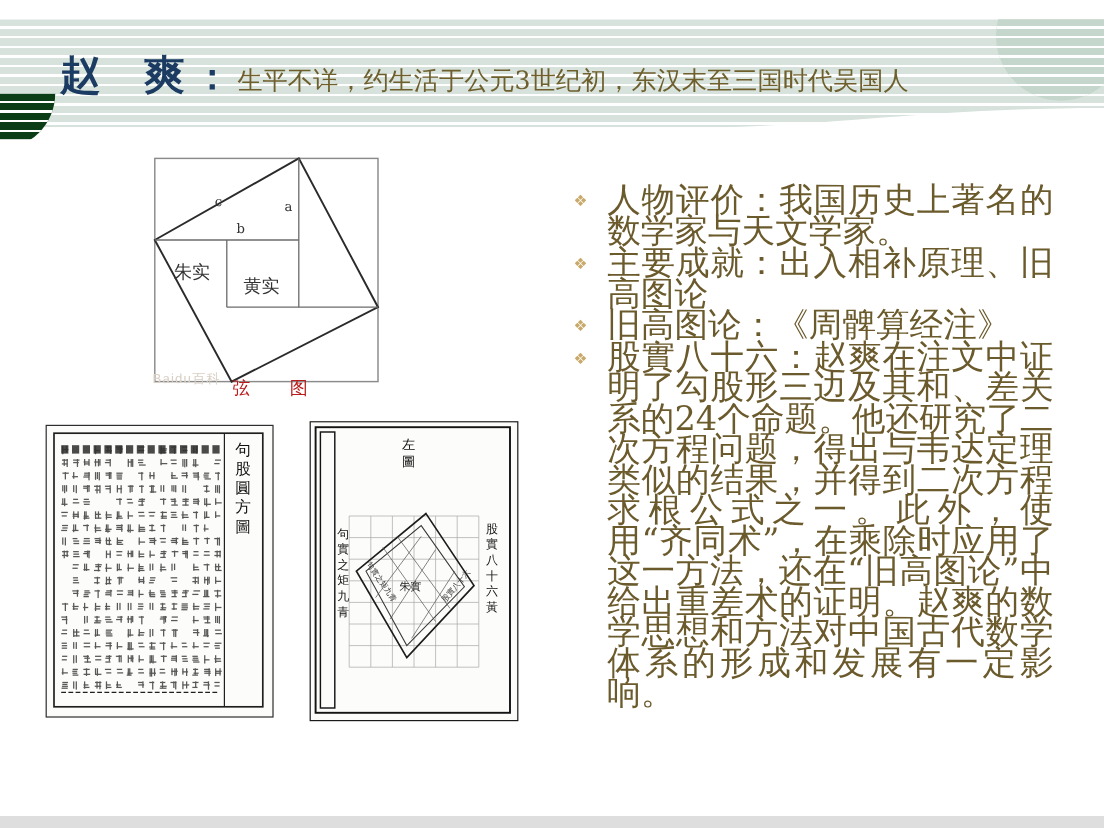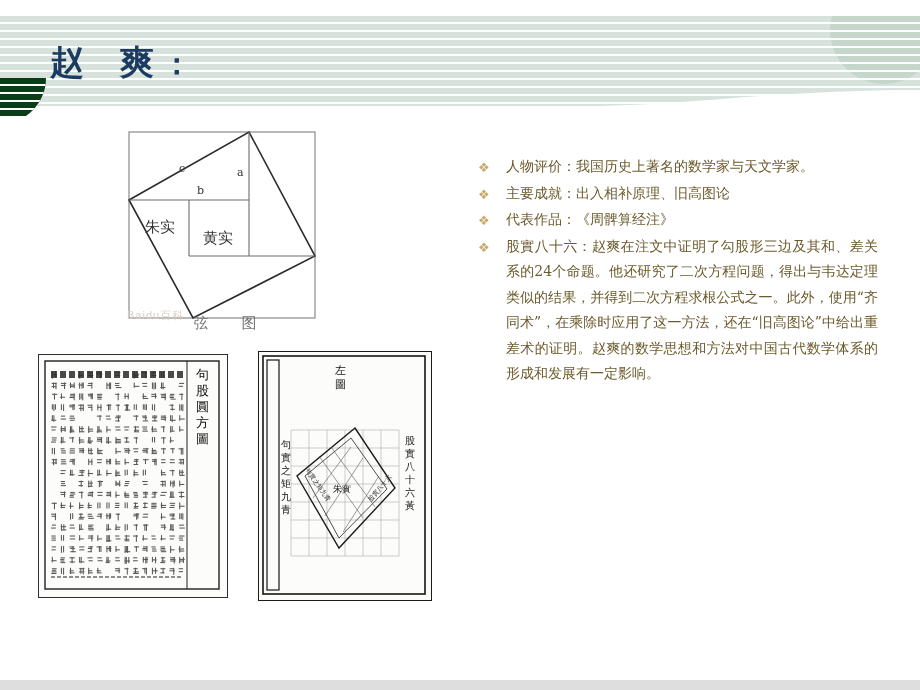--- a/index.html
+++ b/index.html
@@ -175,21 +175,21 @@
     left: 125px; top: 12px;
     width: 200px; height: 215px;
   }
   .figure-caption {
     position: absolute;
     left: 125px; top: 198px;
     width: 200px;
     text-align: center;
     font-family: "DejaVu Serif", "Liberation Serif", serif;
     font-size: 15px;
-    color: #737373;
+    color: #b91c1c;
     letter-spacing: 14px;
     text-indent: 14px;
   }
 
   
   .scan {
     position: absolute;
     background: #fbfbf9;
     overflow: hidden;
   }
@@ -219,21 +219,21 @@
     flex: 0 0 auto;
     width: 28px;
     padding-top: 7px;
     color: #c9a96a;
     font-size: 13px;
     line-height: 1;
   }
   .bullet-text {
     flex: 1 1 auto;
     font-family: "DejaVu Serif", "Liberation Serif", serif;
-    font-size: 14px;
+    font-size: 28px;
     line-height: 25.5px;
     color: #6b5a2c;
     text-align: justify;
   }
 
   
   .bottom-bar {
     position: absolute;
     left: 0; top: 664px;
     width: 920px; height: 26px;
@@ -260,20 +260,21 @@
     <div class="band-stripes"></div>
     <div class="corner-circle"></div>
     <div class="corner-circle-stripes"></div>
     <div class="corner-wedge"></div>
     <div class="corner-wedge-stripes"></div>
   </div>
 
   <div class="title-row">
     <span class="title-name">赵  爽</span>
     <span class="title-colon">：</span>
+    <span class="title-sub">生平不详，约生活于公元3世纪初，东汉末至三国时代吴国人</span>
   </div>
 
   <div class="content">
 
     <div class="figure-xiantu">
       <svg width="200" height="200" viewBox="0 0 200 200">
 
         <rect x="4" y="4" width="186" height="186" fill="#ffffff" stroke="#8a8a8a" stroke-width="1.2"></rect>
 
         <polygon points="4,72 124,4 190,128 68,190" fill="none" stroke="#2b2b2b" stroke-width="1.6"></polygon>
@@ -1159,21 +1160,21 @@
       <li class="bullet-item">
         <span class="bullet-marker">❖</span>
         <span class="bullet-text">人物评价：我国历史上著名的数学家与天文学家。</span>
       </li>
       <li class="bullet-item">
         <span class="bullet-marker">❖</span>
         <span class="bullet-text">主要成就：出入相补原理、旧高图论</span>
       </li>
       <li class="bullet-item">
         <span class="bullet-marker">❖</span>
-        <span class="bullet-text">代表作品：《周髀算经注》</span>
+        <span class="bullet-text">旧高图论：《周髀算经注》</span>
       </li>
       <li class="bullet-item">
         <span class="bullet-marker">❖</span>
         <span class="bullet-text">股實八十六：赵爽在注文中证明了勾股形三边及其和、差关系的24个命题。他还研究了二次方程问题，得出与韦达定理类似的结果，并得到二次方程求根公式之一。此外，使用“齐同术”，在乘除时应用了这一方法，还在“旧高图论”中给出重差术的证明。赵爽的数学思想和方法对中国古代数学体系的形成和发展有一定影响。</span>
       </li>
     </ul>
 
   </div>
 
   <div class="bottom-bar"></div>

